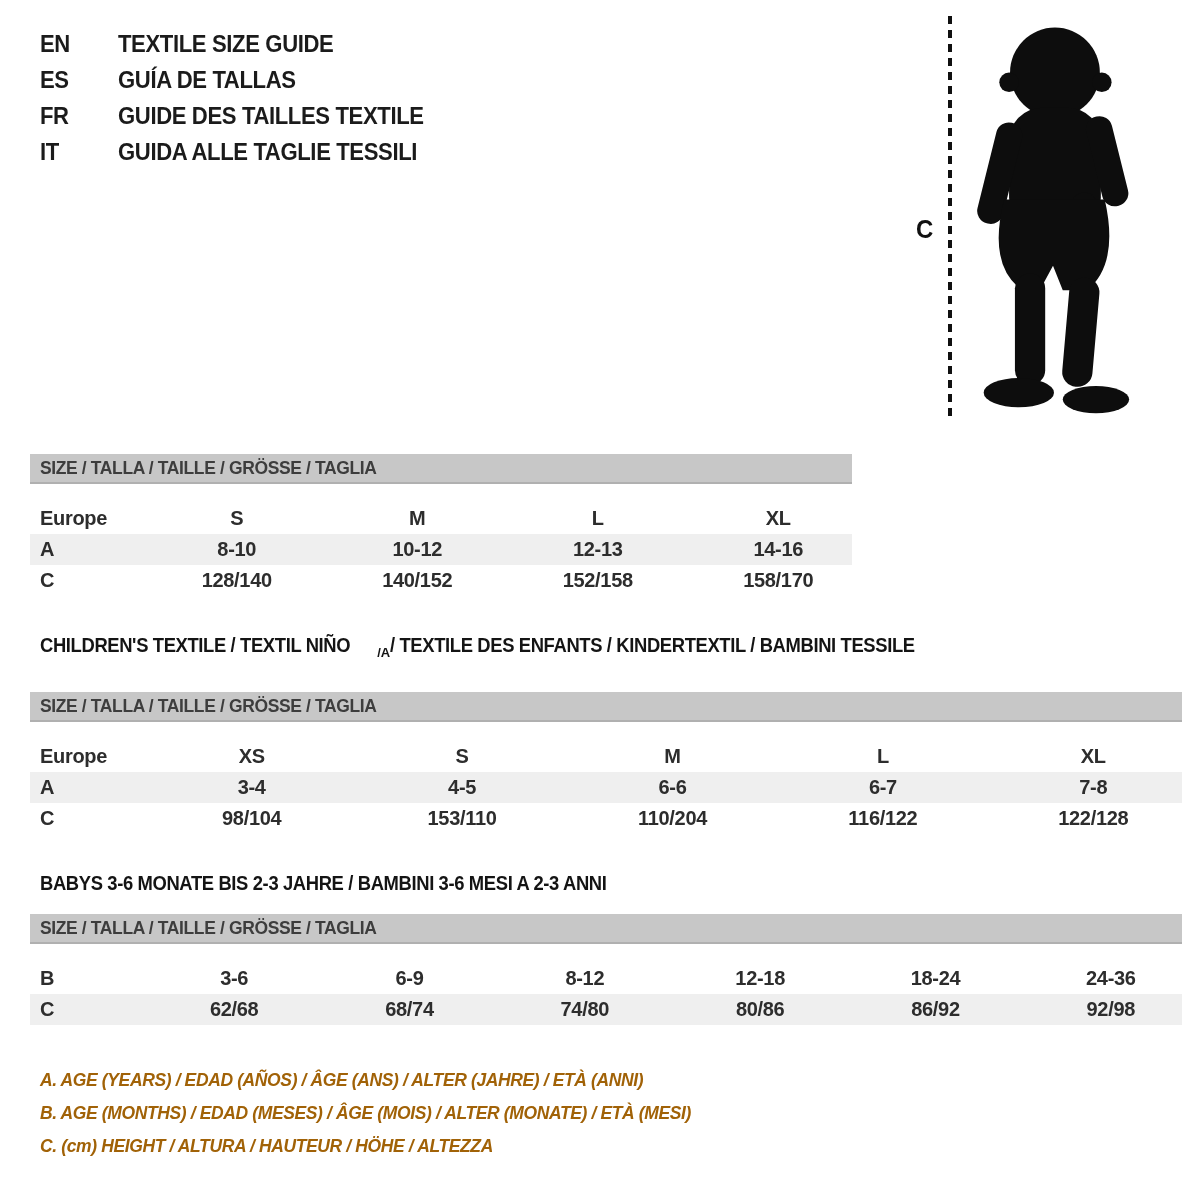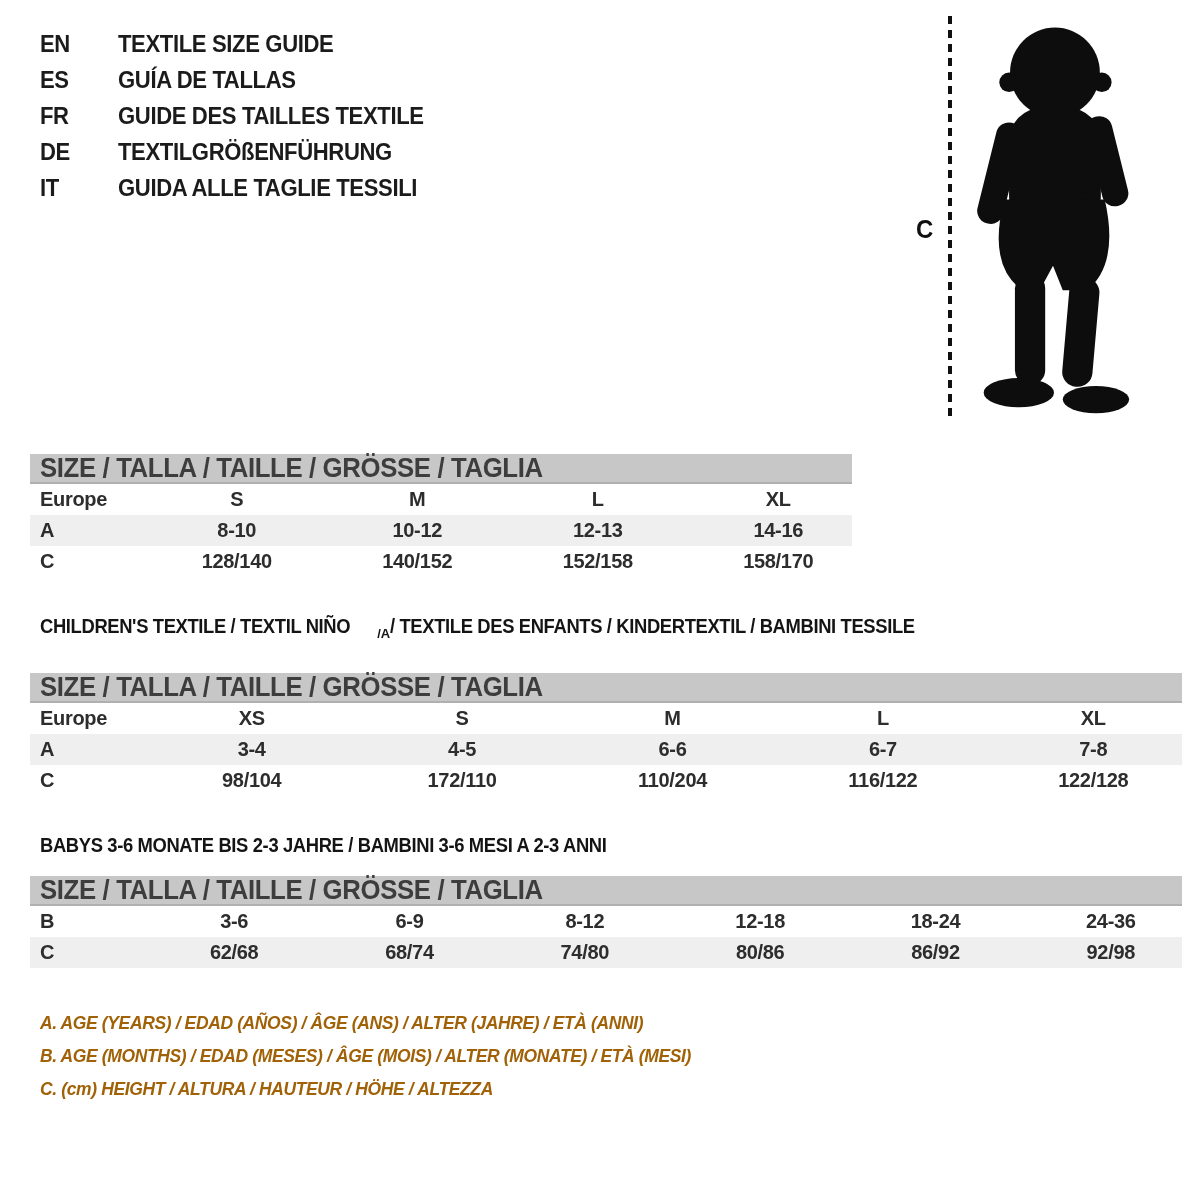--- a/index.html
+++ b/index.html
@@ -25,22 +25,22 @@
     background:repeating-linear-gradient(to bottom,#101010 0 8px,transparent 8px 14px);}
   .fig-label{position:absolute;left:916px;top:214px;font-size:26px;color:#101010;}
   .toddler{position:absolute;left:958px;top:12px;width:190px;height:410px;}
 
   
   .content{padding-left:30px;}
   .section-title{font-size:20px;line-height:30px;margin-left:10px;color:#141414;}
   .title-line{line-height:30px;}
   .sub{font-size:13px;vertical-align:sub;}
   .size-band{height:30px;line-height:28px;background:var(--band-bg);
-    border-bottom:2px solid var(--band-border);padding-left:10px;font-size:28px;
-    color:var(--band-text);margin-top:24px;margin-bottom:0;}
+    border-bottom:2px solid var(--band-border);padding-left:10px;font-size:19px;
+    color:var(--band-text);margin-top:24px;margin-bottom:19px;}
   .trow{display:grid;height:31px;align-items:center;font-size:20px;color:var(--text-table);gap:33px;}
   .trow.shaded{background:var(--row-shaded);}
   .tlabel{padding-left:10px;text-align:left;letter-spacing:-0.3px;}
   .tcell{text-align:center;letter-spacing:-0.3px;}
   .w-junior{width:822px;}
   .w-children{width:1152px;}
   .w-babies{width:1152px;}
   section{margin-top:34px;}
   section.first{margin-top:0;}
   .w-babies .size-band{margin-top:16px;}
@@ -57,24 +57,20 @@
         <span class="cond">EN</span>
         <span class="cond">TEXTILE SIZE GUIDE</span>
       </div>
       <div class="lang-row">
         <span class="cond">ES</span>
         <span class="cond">GUÍA DE TALLAS</span>
       </div>
       <div class="lang-row">
         <span class="cond">FR</span>
         <span class="cond">GUIDE DES TAILLES TEXTILE</span>
-      </div>
-      <div class="lang-row">
-        <span class="cond">DE</span>
-        <span class="cond">TEXTILGRÖßENFÜHRUNG</span>
       </div>
       <div class="lang-row">
         <span class="cond">IT</span>
         <span class="cond">GUIDA ALLE TAGLIE TESSILI</span>
       </div>
     </div>
   <div class="figure">
     <span class="fig-label cond">C</span>
     <div class="dash-line"></div>
     <svg class="toddler" viewBox="0 0 190 420" xmlns="http://www.w3.org/2000/svg">
@@ -139,21 +135,21 @@
           <div class="tlabel">A</div>
           <div class="tcell">3-4</div>
           <div class="tcell">4-5</div>
           <div class="tcell">6-6</div>
           <div class="tcell">6-7</div>
           <div class="tcell">7-8</div>
         </div>
         <div class="trow" style="grid-template-columns: 100px repeat(5, 1fr);">
           <div class="tlabel">C</div>
           <div class="tcell">98/104</div>
-          <div class="tcell">172/110</div>
+          <div class="tcell">153/110</div>
           <div class="tcell">110/204</div>
           <div class="tcell">116/122</div>
           <div class="tcell">122/128</div>
         </div>
       </section>
       <section class="w-babies">
         <div class="section-title">
           <div class="title-line"><span class="cond">BABYS 3-6 MONATE BIS 2-3 JAHRE / BAMBINI 3-6 MESI A 2-3 ANNI</span></div>
         </div>
         <div class="size-band"><span class="cond">SIZE / TALLA / TAILLE / GRÖSSE / TAGLIA</span></div>

